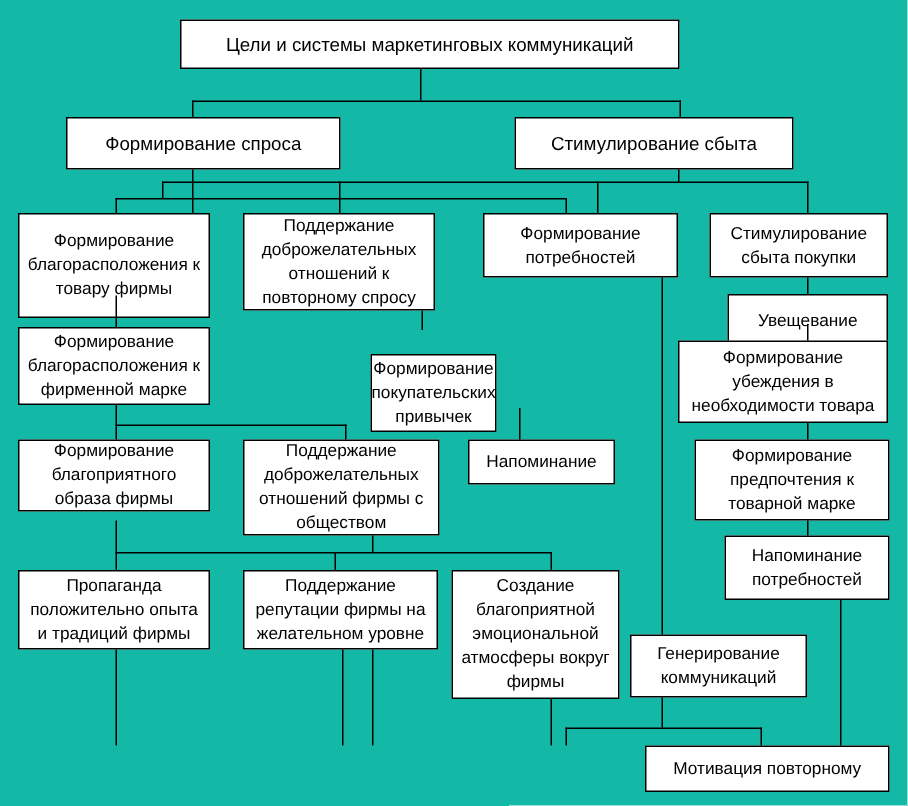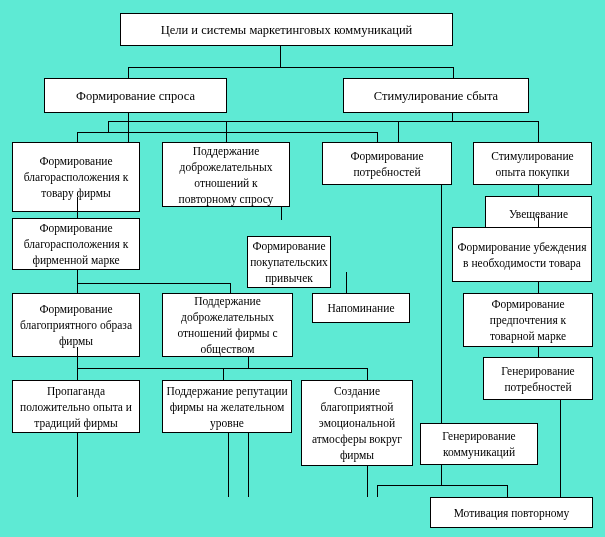--- a/index.html
+++ b/index.html
@@ -1,18 +1,18 @@
 <!DOCTYPE html>
 <html><head>
 <meta charset="utf-8">
 <style>
   html,body{margin:0;padding:0;background:#fff;}
   .stage{
-    position:relative;width:605px;height:537px;background:#5eead4;
-    font-family:Liberation Serif, serif;color:#000;overflow:hidden;
+    position:relative;width:605px;height:537px;background:#14b8a6;
+    font-family:Liberation Sans, sans-serif;color:#000;overflow:hidden;
   }
   .node{
     position:absolute;border:1px solid #000;background:#fff;
     display:flex;align-items:center;justify-content:center;
     text-align:center;font-size:11.5px;line-height:16px;
     padding:1px 3px;box-sizing:border-box;
   }
   .big{font-size:12.5px;}
   .ln{position:absolute;background:#000;}
 </style>
@@ -21,32 +21,32 @@
 
 <div class="stage">
 
   <div class="node big" style="left:120px;top:13px;width:333px;height:33px;">Цели и системы маркетинговых коммуникаций</div>
   <div class="node big" style="left:44px;top:78px;width:183px;height:35px;">Формирование спроса</div>
   <div class="node big" style="left:343px;top:78px;width:186px;height:35px;">Стимулирование сбыта</div>
 
   <div class="node" style="left:12px;top:142px;width:128px;height:70px;">Формирование благорасположения к товару фирмы</div>
   <div class="node" style="left:162px;top:142px;width:128px;height:65px;">Поддержание доброжелательных отношений к повторному спросу</div>
   <div class="node" style="left:322px;top:142px;width:130px;height:43px;">Формирование потребностей</div>
-  <div class="node" style="left:473px;top:142px;width:119px;height:43px;">Стимулирование опыта покупки</div>
+  <div class="node" style="left:473px;top:142px;width:119px;height:43px;">Стимулирование сбыта покупки</div>
 
   <div class="node" style="left:485px;top:196px;width:107px;height:36px;padding:0;">Увещевание</div>
   <div class="node" style="left:12px;top:218px;width:128px;height:52px;">Формирование благорасположения к фирменной марке</div>
   <div class="node" style="left:247px;top:236px;width:84px;height:52px;text-align:center;">Формирование покупательских привычек</div>
   <div class="node" style="left:452px;top:227px;width:140px;height:55px;">Формирование убеждения в необходимости товара</div>
 
-  <div class="node" style="left:12px;top:293px;width:128px;height:64px;">Формирование благоприятного образа фирмы</div>
+  <div class="node" style="left:12px;top:293px;width:128px;height:48px;">Формирование благоприятного образа фирмы</div>
   <div class="node" style="left:162px;top:293px;width:131px;height:64px;">Поддержание доброжелательных отношений фирмы с обществом</div>
   <div class="node" style="left:312px;top:293px;width:98px;height:30px;">Напоминание</div>
   <div class="node" style="left:463px;top:293px;width:130px;height:54px;">Формирование предпочтения к товарной марке</div>
-  <div class="node" style="left:483px;top:357px;width:110px;height:43px;">Генерирование потребностей</div>
+  <div class="node" style="left:483px;top:357px;width:110px;height:43px;">Напоминание потребностей</div>
 
   <div class="node" style="left:12px;top:380px;width:128px;height:53px;">Пропаганда положительно опыта и традиций фирмы</div>
   <div class="node" style="left:162px;top:380px;width:130px;height:53px;">Поддержание репутации фирмы на желательном уровне</div>
   <div class="node" style="left:301px;top:380px;width:112px;height:86px;">Создание благоприятной эмоциональной атмосферы вокруг фирмы</div>
   <div class="node" style="left:420px;top:423px;width:118px;height:42px;">Генерирование коммуникаций</div>
 
   <div class="node" style="left:430px;top:497px;width:163px;height:31px;">Мотивация повторному</div>
 
   <div class="ln" style="left:280px;top:46px;width:1px;height:21px;"></div>
   <div class="ln" style="left:128px;top:67px;width:326px;height:1px;"></div>

